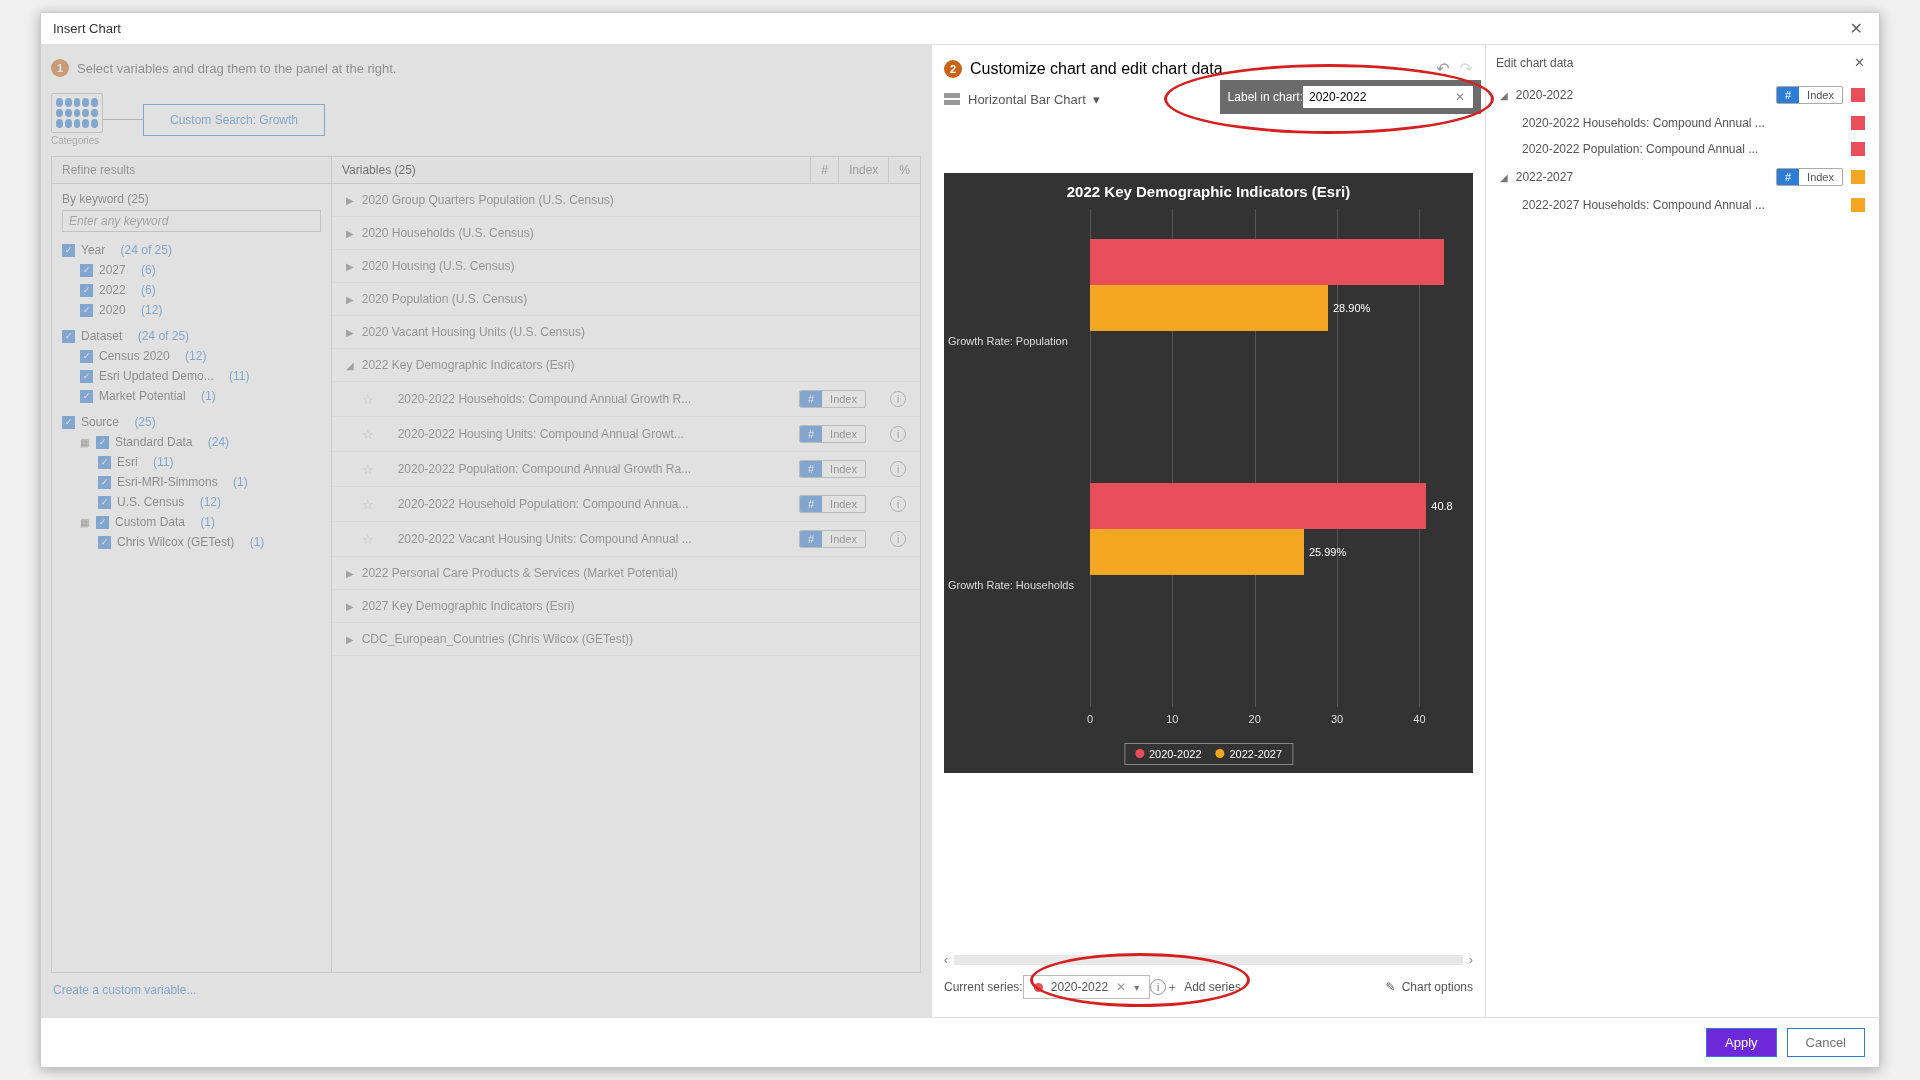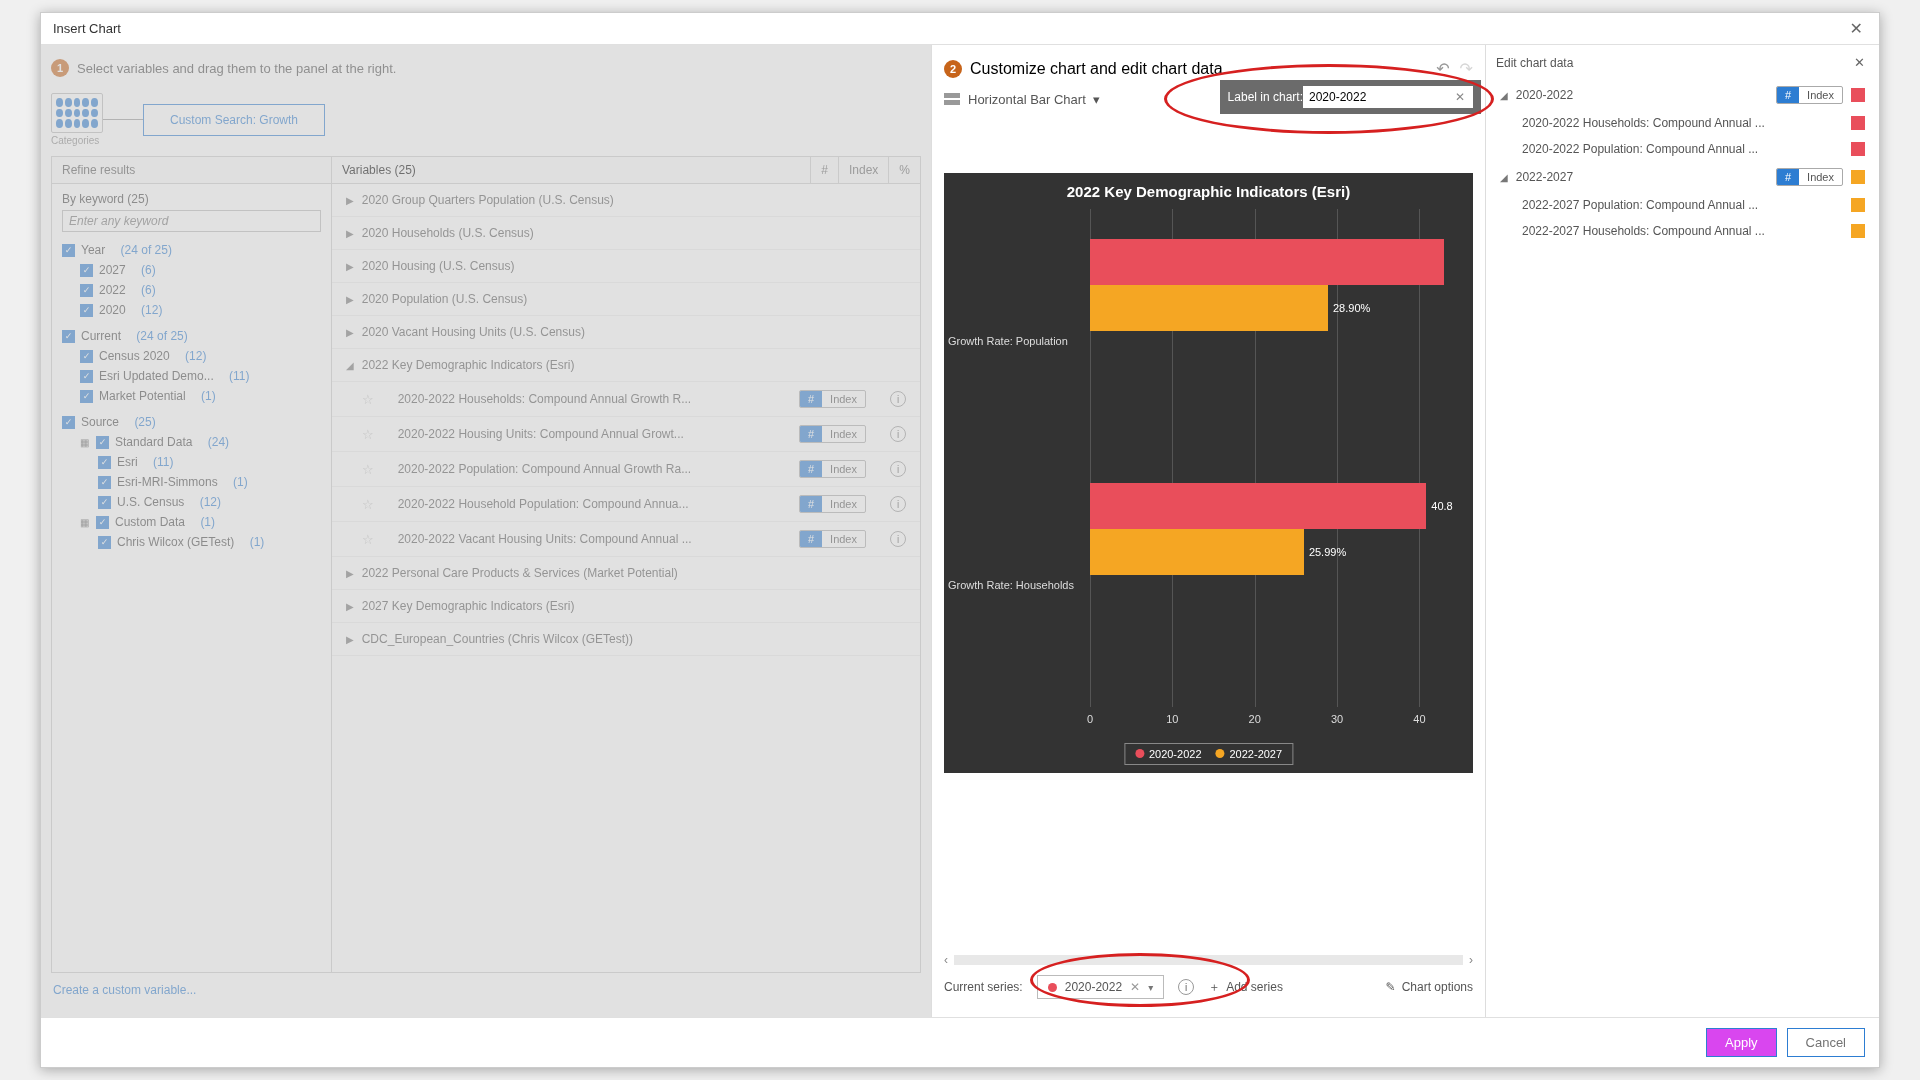--- a/index.html
+++ b/index.html
@@ -63,32 +63,32 @@
 .bar.red { background: #e94e5b; }
 .bar.org { background: #f5a623; }
 .bar-lbl { position: absolute; font-size: 11px; color: #fff; transform: translateY(-50%); }
 .x-ticks { position: absolute; left: 146px; right: 12px; bottom: 44px; height: 16px; }
 .x-tick { position: absolute; font-size: 11px; color: #ddd; transform: translateX(-50%); }
 .legend-box { position: absolute; left: 50%; transform: translateX(-50%); bottom: 8px; border: 1px solid #888; padding: 4px 10px; display: flex; gap: 14px; font-size: 11px; }
 .swatch { width: 9px; height: 9px; border-radius: 50%; display: inline-block; margin-right: 5px; }
 .scroll-strip { margin-top: auto; display: flex; align-items: center; gap: 6px; padding-top: 60px; }
 .scroll-strip .arr { color: #888; font-size: 12px; }
 .scroll-strip .track { flex: 1; height: 10px; background: #e8e8e8; }
-.series-row { display: flex; align-items: center; gap: 14px; font-size: 12px; color: #555; padding: 8px 0; position: relative; }
+.series-row { display: flex; align-items: center; font-size: 12px; color: #555; padding: 8px 0; position: relative; }
 .series-chip { border: 1px solid #bbb; padding: 4px 10px; display: inline-flex; align-items: center; gap: 8px; }
 .series-chip .dot { width: 9px; height: 9px; border-radius: 50%; background: #e94e5b; }
 .right { flex: 1; display: flex; flex-direction: column; padding: 8px 10px; font-size: 12px; }
 .right-head { display: flex; justify-content: space-between; align-items: center; color: #555; padding: 2px 0 10px; }
 .node { display: flex; align-items: center; gap: 8px; padding: 6px 4px; }
 .node .txt { flex: 1; white-space: nowrap; overflow: hidden; text-overflow: ellipsis; color: #555; }
 .node.child { padding-left: 26px; }
 .sq { width: 14px; height: 14px; display: inline-block; }
 .footer { border-top: 1px solid #e0e0e0; padding: 10px 14px; display: flex; justify-content: flex-end; gap: 10px; }
 .btn { font-size: 13px; padding: 6px 18px; border: 1px solid #2d7dd2; cursor: pointer; }
-.btn.primary { background: #d946ef; color: #fff; text-align: right; }
+.btn.primary { background: #6d28d9; color: #fff; text-align: right; }
 .btn.secondary { background: #fff; color: #737373; }
 </style>
 </head>
 <body>
 
 <div class="modal">
   <div class="modal-title">
     <span>Insert Chart</span>
     <span class="close-x">✕</span>
   </div>
@@ -130,21 +130,21 @@
           <div class="col-head">Refine results</div>
           <div class="refine-body">
             <div>By keyword  (25)</div>
             <input class="kw-input" placeholder="Enter any keyword" style="">
 
             <div class="f-row"><span class="chk">✓</span><span>Year</span>&nbsp;<span class="f-count">(24 of 25)</span></div>
             <div class="f-row ind1"><span class="chk">✓</span><span>2027</span>&nbsp;<span class="f-count">(6)</span></div>
             <div class="f-row ind1"><span class="chk">✓</span><span>2022</span>&nbsp;<span class="f-count">(6)</span></div>
             <div class="f-row ind1"><span class="chk">✓</span><span>2020</span>&nbsp;<span class="f-count">(12)</span></div>
 
-            <div class="f-row" style="margin-top:6px"><span class="chk">✓</span><span>Current</span>&nbsp;<span class="f-count">(24 of 25)</span></div>
+            <div class="f-row" style="margin-top:6px"><span class="chk">✓</span><span>Dataset</span>&nbsp;<span class="f-count">(24 of 25)</span></div>
             <div class="f-row ind1"><span class="chk">✓</span><span>Census 2020</span>&nbsp;<span class="f-count">(12)</span></div>
             <div class="f-row ind1"><span class="chk">✓</span><span>Esri Updated Demo...</span>&nbsp;<span class="f-count">(11)</span></div>
             <div class="f-row ind1"><span class="chk">✓</span><span>Market Potential</span>&nbsp;<span class="f-count">(1)</span></div>
 
             <div class="f-row" style="margin-top:6px"><span class="chk">✓</span><span>Source</span>&nbsp;<span class="f-count">(25)</span></div>
             <div class="f-row ind1"><span class="exp">▦</span><span class="chk">✓</span><span>Standard Data</span>&nbsp;<span class="f-count">(24)</span></div>
             <div class="f-row ind2"><span class="chk">✓</span><span>Esri</span>&nbsp;<span class="f-count">(11)</span></div>
             <div class="f-row ind2"><span class="chk">✓</span><span>Esri-MRI-Simmons</span>&nbsp;<span class="f-count">(1)</span></div>
             <div class="f-row ind2"><span class="chk">✓</span><span>U.S. Census</span>&nbsp;<span class="f-count">(12)</span></div>
             <div class="f-row ind1"><span class="exp">▦</span><span class="chk">✓</span><span>Custom Data</span>&nbsp;<span class="f-count">(1)</span></div>
@@ -358,24 +358,20 @@
         <div class="node">
           <span class="caret">◢</span>
           <span class="txt">2022-2027</span>
           <span class="pill">
               <span class="h">#</span>
               <span class="x">Index</span>
             </span>
           <span class="sq" style="background:#f5a623"></span>
         </div>
         <div class="node child">
-            <span class="txt">2022-2027 Population: Compound Annual ...</span>
-            <span class="sq" style="background:#f5a623"></span>
-          </div>
-        <div class="node child">
             <span class="txt">2022-2027 Households: Compound Annual ...</span>
             <span class="sq" style="background:#f5a623"></span>
           </div>
       </div>
     </div>
 
   </div>
   <div class="footer">
     <button class="btn primary">Apply</button>
     <button class="btn secondary">Cancel</button>

